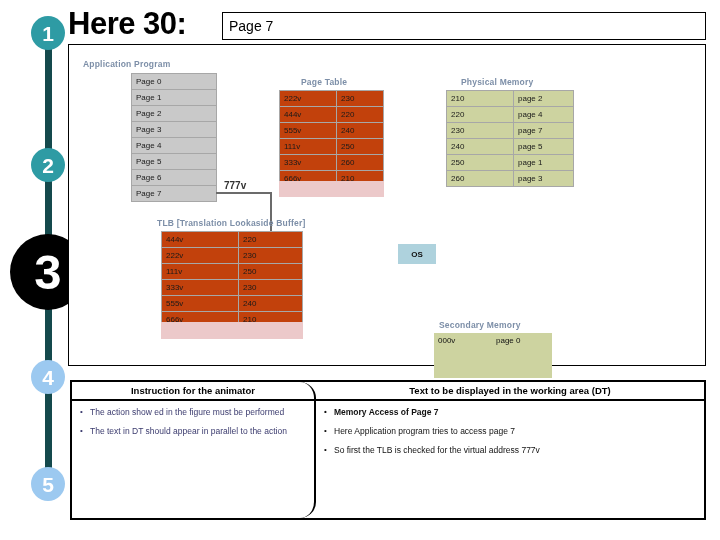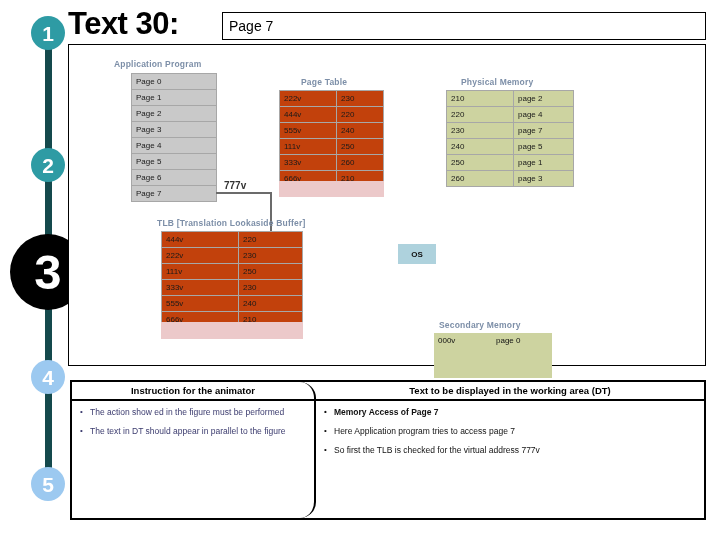--- a/index.html
+++ b/index.html
@@ -150,28 +150,28 @@
   </div>
 
   <div class="step-dot dot-small dot-lblue" style="top:360px;">
     <span>4</span>
   </div>
 
   <div class="step-dot dot-small dot-lblue" style="top:467px;">
     <span>5</span>
   </div>
 
-  <div class="step-title">Text 30:</div>
+  <div class="step-title">Here 30:</div>
   <div class="title-box">
     <span>Page 7</span>
   </div>
 
   <div class="work-area">
 
-    <div class="sect-label" style="left:45px; top:14px;">Application Program</div>
+    <div class="sect-label" style="left:14px; top:14px;">Application Program</div>
     <table class="grid-table tbl-gray" style="left:62px; top:28px; width:86px;">
       <tbody>
           <tr>
             <td>Page 0</td>
           </tr>
       <tr>
             <td>Page 1</td>
           </tr>
       <tr>
             <td>Page 2</td>
@@ -301,21 +301,21 @@
     <div class="sec-mem-txt" style="left:427px; top:291px;">page 0</div>
 
   </div>
 
   <div class="bottom-table">
 
     <div class="bt-col bt-col-left">
       <div class="bt-head">Instruction for the animator</div>
       <div class="bt-body">
         <div class="bullet-line">The  action show ed in the figure must be performed</div>
-        <div class="bullet-line">The text in DT should appear  in parallel to the figure</div>
+        <div class="bullet-line">The text in DT should appear  in parallel to the action</div>
       </div>
     </div>
 
     <div class="bt-col bt-col-right">
       <div class="bt-head">Text to be displayed in the working area (DT)</div>
       <div class="bt-body">
         <div class="bullet-line bold-line">Memory Access of Page 7</div>
         <div class="bullet-line"> Here Application program tries to access page 7</div>
         <div class="bullet-line">So first the TLB is checked for the virtual address 777v</div>
       </div>

